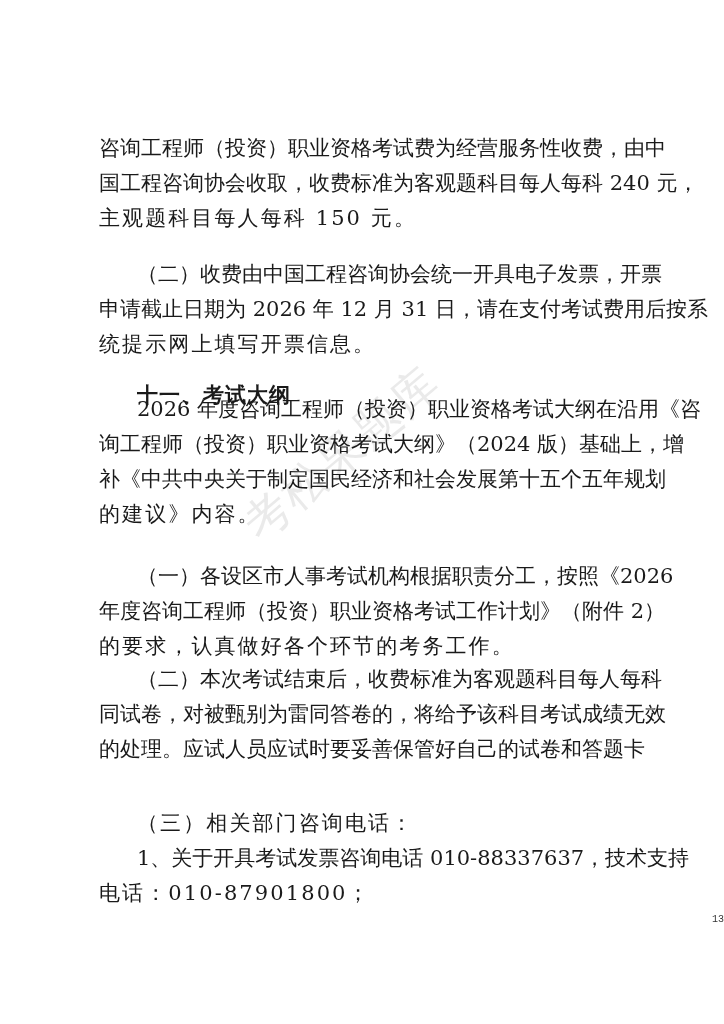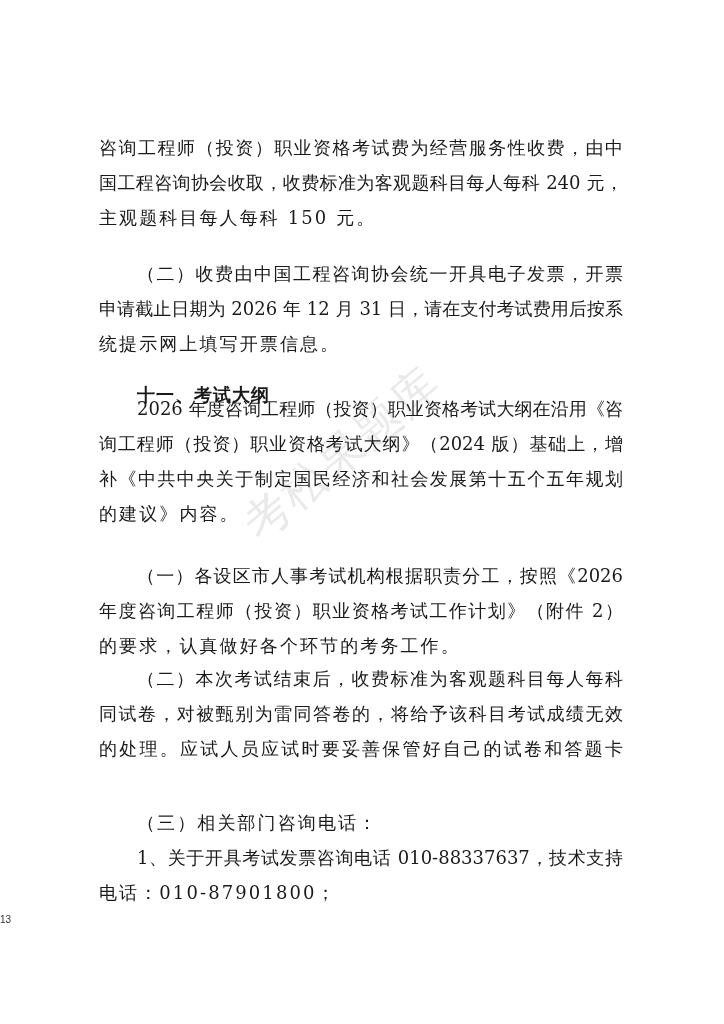--- a/index.html
+++ b/index.html
@@ -19,21 +19,21 @@
       position: absolute;
       left: 0; top: 0;
       width: 724px;
       height: 1024px;
       background: #ffffff;
     }
     .line {
       position: absolute;
       left: 99px;
       width: 524px;
-      font-size: 18px;
+      font-size: 21px;
       line-height: 24px;
       white-space: nowrap;
       letter-spacing: 2.1px;
     }
     .line.justify {
       text-align: justify;
       text-align-last: justify;
       letter-spacing: 0;
     }
     .line.indent { left: 137px; width: 486px; }
@@ -41,23 +41,23 @@
       font-weight: bold;
       font-family: "DejaVu Sans", "Liberation Sans", sans-serif;
       letter-spacing: 1px;
       margin-top: 19px;
     }
     .page-number {
       position: absolute;
       left: 0;
       width: 724px;
       top: 914px;
-      text-align: left;
+      text-align: right;
       font-size: 10px;
-      font-family: Liberation Sans, sans-serif;
+      font-family: Liberation Mono, monospace;
       color: #333;
     }
     .watermark {
       position: absolute;
       left: 250px;
       top: 500px;
       font-size: 46px;
       font-family: "DejaVu Sans", "Liberation Sans", sans-serif;
       color: rgba(160,160,160,0.22);
       transform: rotate(-40deg);

